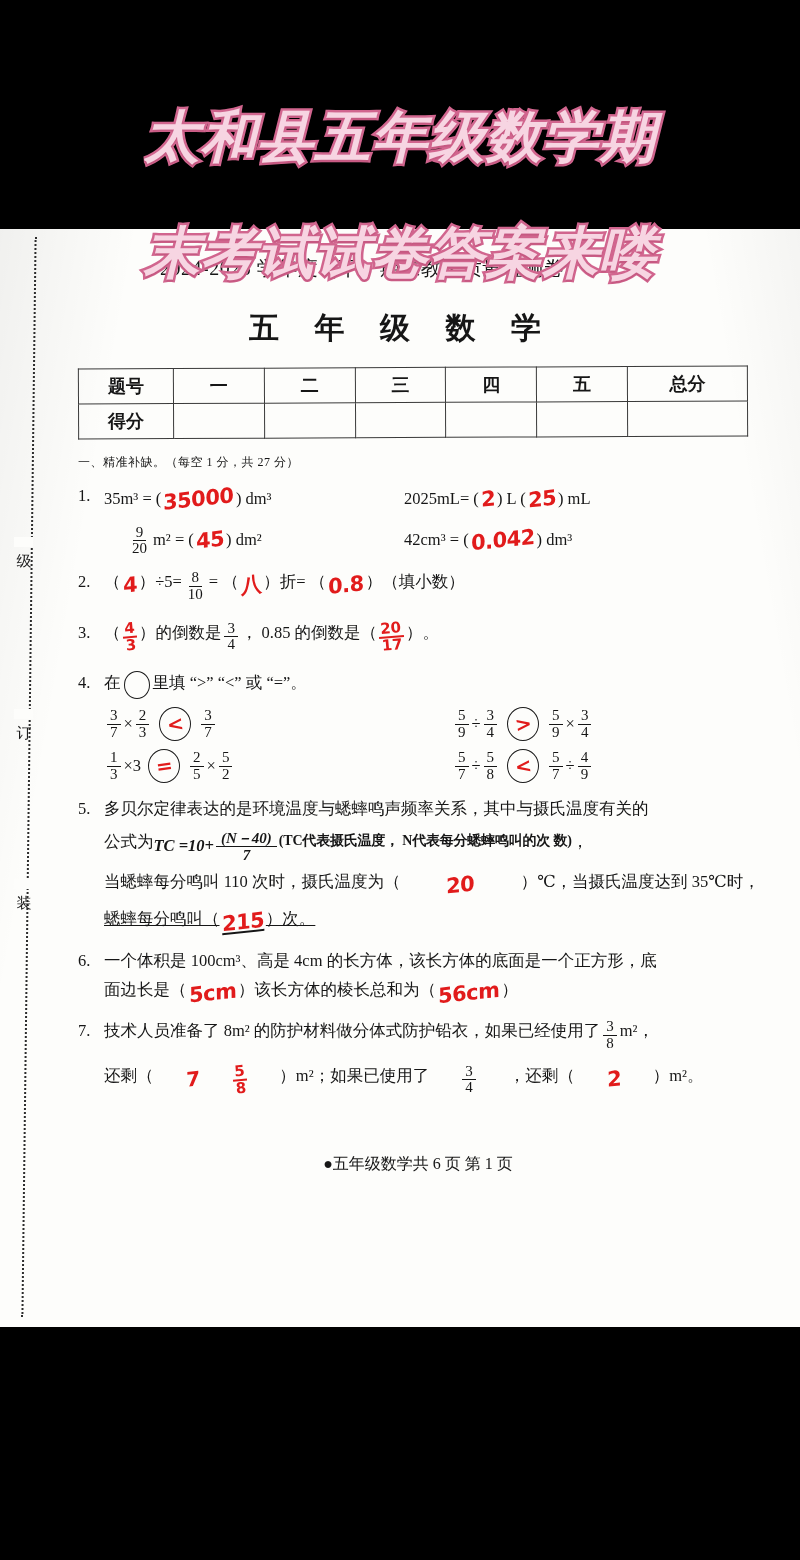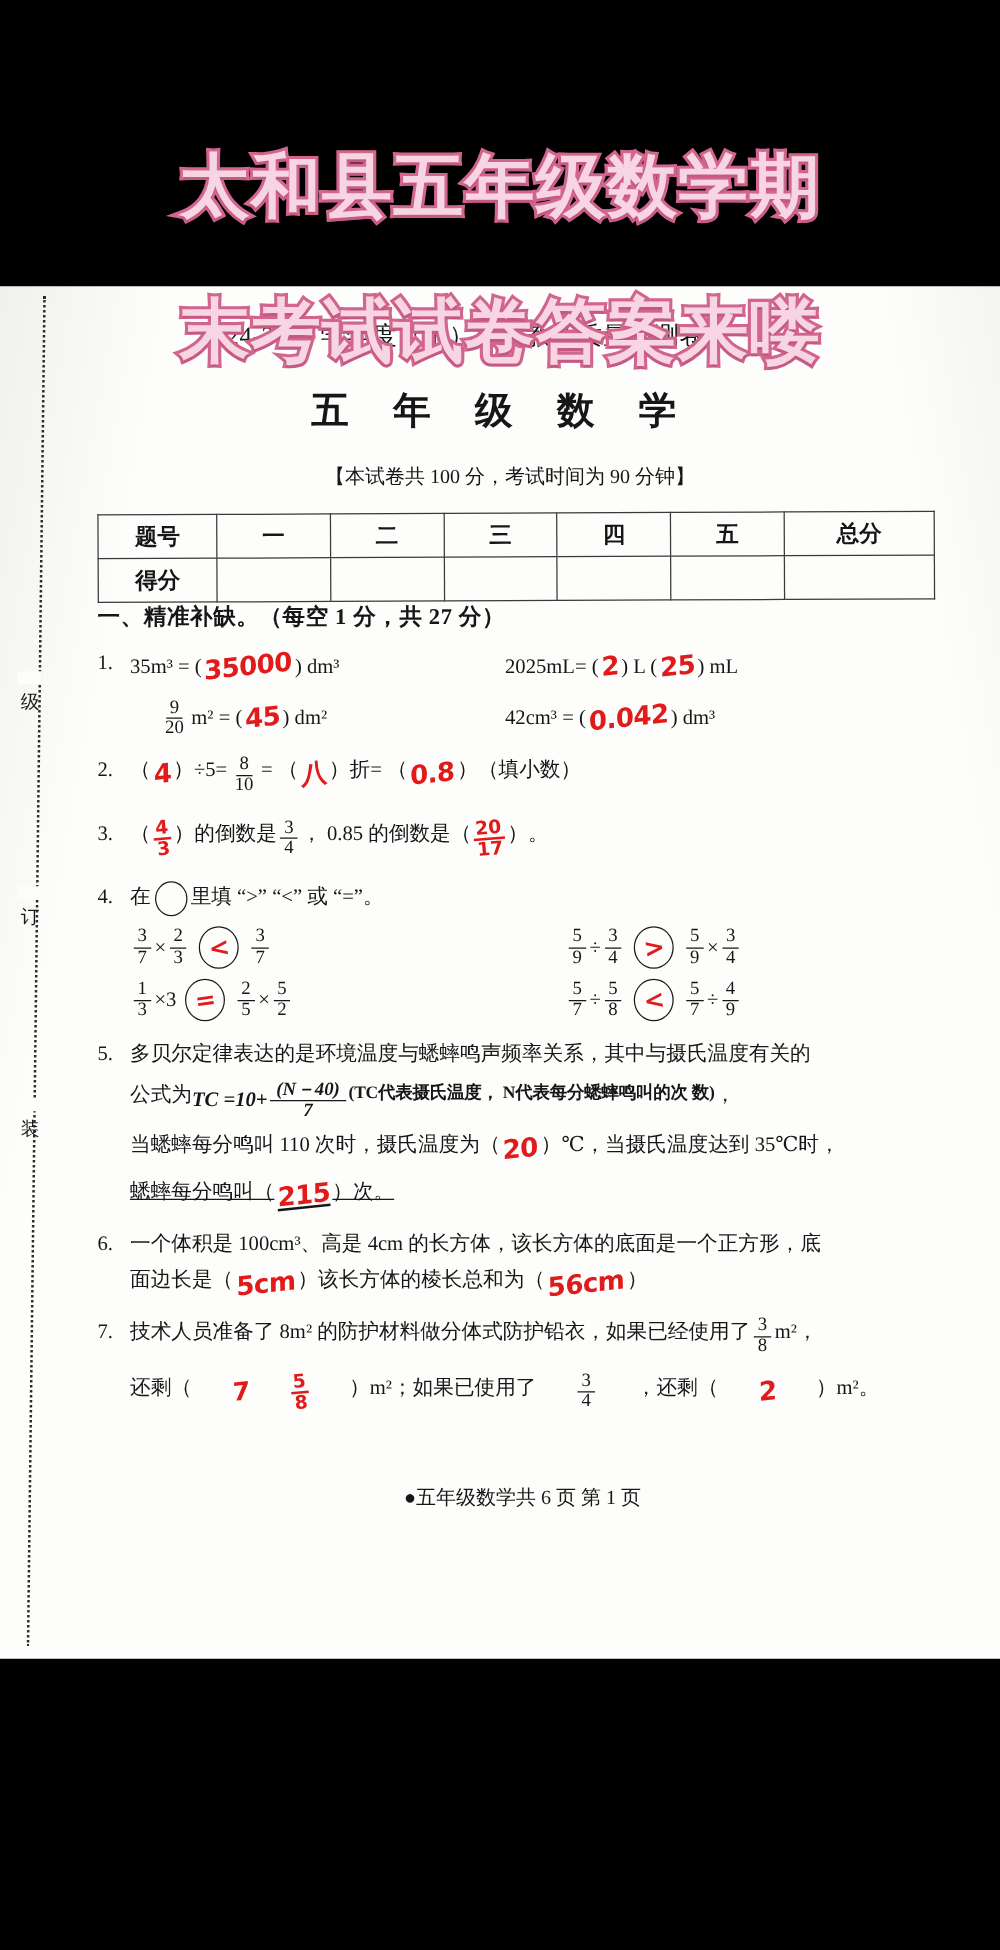--- a/index.html
+++ b/index.html
@@ -20,21 +20,21 @@
   }
   .paper-shade {
     position: absolute; inset: 0;
     background:
       linear-gradient(100deg, rgba(0,0,0,0.05) 0%, rgba(0,0,0,0) 14%),
       linear-gradient(260deg, rgba(0,0,0,0.035) 0%, rgba(0,0,0,0) 10%);
     pointer-events: none;
   }
 
   
-  .banner { position: absolute; left: 0; top: 16px; width: 800px; height: 300px; pointer-events: none; }
+  .banner { position: absolute; left: 0; top: 4px; width: 800px; height: 300px; pointer-events: none; font-style: italic; }
   .banner-line {
     position: absolute; left: 0; width: 800px;
     text-align: center;
     font-family: "DejaVu Sans", "Liberation Sans", sans-serif;
     font-weight: 700;
     font-size: 56px;
     letter-spacing: 1px;
     color: #f7d5e2;
     -webkit-text-stroke: 5px #d1658e;
     paint-order: stroke fill;
@@ -83,21 +83,21 @@
   }
   table.score td {
     border: 1px solid #3a3a3a;
     height: 35px; text-align: center;
     font-size: 18px; font-weight: 600;
   }
   table.score td.lbl { width: 95px; }
   table.score td.tot { width: 120px; }
 
   
-  .sec-head { font-size: 18px; font-weight: 700; letter-spacing: 0.5px; }
+  .sec-head { font-size: 12px; font-weight: 400; margin-top: 16px; letter-spacing: 0.5px; }
 
   .q { display: flex; font-size: 16.5px; line-height: 1.5; margin-top: 13px; }
   .q-num { width: 26px; flex: 0 0 26px; font-family: "Liberation Serif", serif; }
   .q-body { flex: 1; }
   .row { display: flex; align-items: flex-start; }
   .col-l { width: 300px; display: flex; align-items: center; }
   .col-r { flex: 1; display: flex; align-items: center; }
 
   .frac { display: inline-flex; flex-direction: column; align-items: center;
           vertical-align: middle; margin: 0 3px; font-size: 15px; line-height: 1.05; }
@@ -151,21 +151,20 @@
 
     <div class="margin-dots"></div>
     <div class="margin-char mc1">级</div>
     <div class="margin-char mc2">订</div>
     <div class="margin-char mc3">装</div>
 
     <div class="doc">
 
       <div class="school-year">2024-2025 学年度（下）期末教学质量检测卷</div>
       <div class="subject">五 年 级 数 学</div>
-      <div class="exam-note">【本试卷共 100 分，考试时间为 90 分钟】</div>
 
       <table class="score">
         <tbody>
             <tr>
           <td class="lbl">题号</td>
           <td>一</td>
           <td>二</td>
           <td>三</td>
           <td>四</td>
           <td>五</td>
@@ -374,21 +373,21 @@
             <span class="formula">
               <span>TC =10+</span>
               <span class="ffrac">
                 <span class="num">(N－40)</span>
                 <span>7</span>
               </span>
             </span>
             <span class="bold tight" style="font-size:14px;">(TC代表摄氏温度，  N代表每分蟋蟀鸣叫的次 数)</span>
             <span>，</span>
           </div>
-          <div class="row" style="margin-top:6px;">
+          <div class="row" style="margin-top:6px;gap:44px;">
             <span>当蟋蟀每分鸣叫 110 次时，摄氏温度为（</span>
             <span class="hw">20</span>
             <span>）℃，当摄氏温度达到 35℃时，</span>
           </div>
           <div class="row" style="margin-top:6px;text-decoration:underline;">
             <span>蟋蟀每分鸣叫（</span>
             <span class="hw">215</span>
             <span>）次。</span>
           </div>
         </div>

